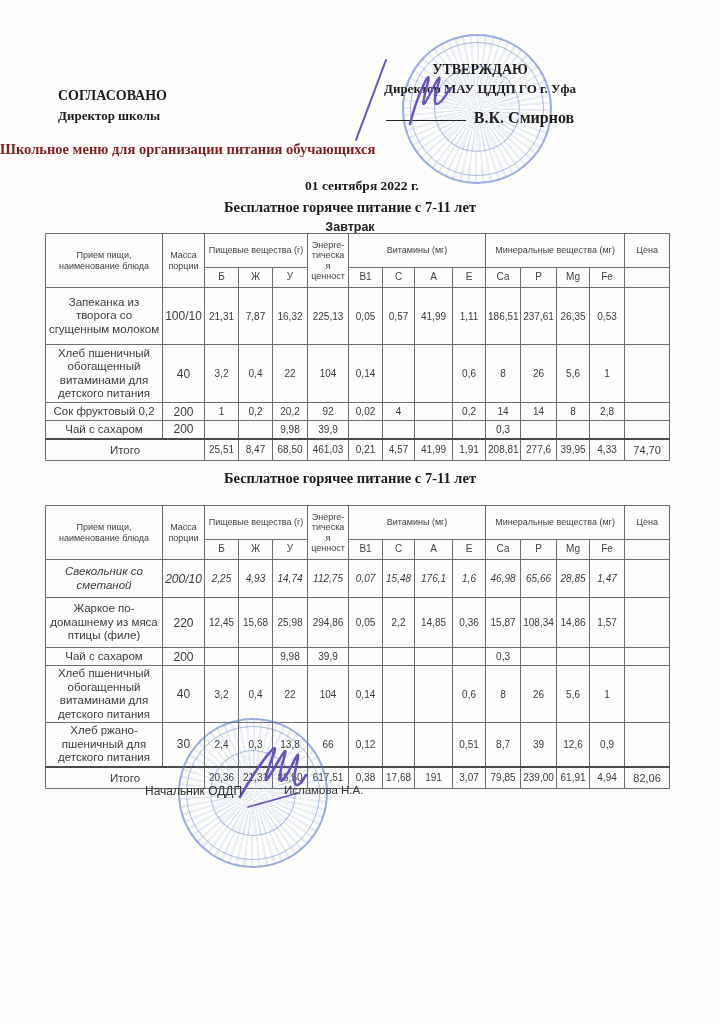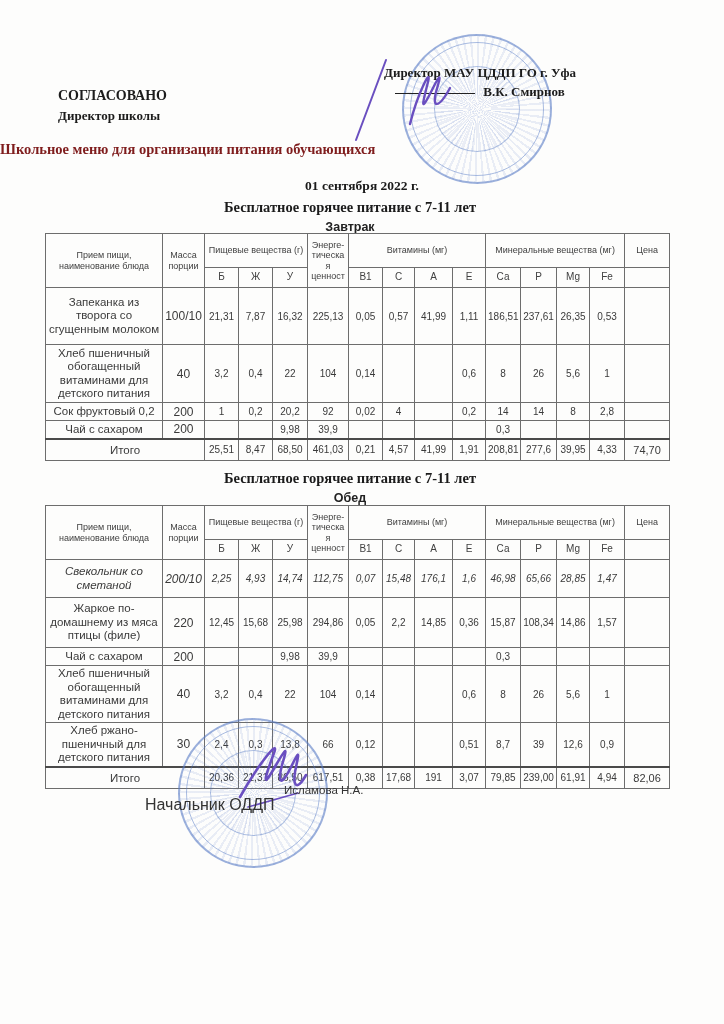--- a/index.html
+++ b/index.html
@@ -6,21 +6,21 @@
   .page{position:relative;width:724px;height:1024px;background:#fdfdfc;margin:0 auto;overflow:hidden;
         font-family:"Liberation Sans",sans-serif;color:#2e2e2e;}
   
   .serif{font-family:"Liberation Serif",serif;}
   .approve-left{position:absolute;left:58px;top:88px;text-align:left;}
   .approve-left .l1{font-size:14px;font-weight:bold;color:#1c1c1c;}
   .approve-left .l2{font-size:13px;font-weight:bold;color:#1c1c1c;margin-top:4px;}
   .approve-right{position:absolute;left:330px;top:62px;width:300px;text-align:center;}
   .approve-right .l1{font-size:14px;font-weight:bold;color:#1c1c1c;}
   .approve-right .l2{font-size:13px;font-weight:bold;color:#1c1c1c;margin-top:3px;}
-  .approve-right .l3{font-size:13px;font-weight:bold;color:#1c1c1c;margin-top:3px;text-align:center;}
+  .approve-right .l3{font-size:16px;font-weight:bold;color:#1c1c1c;margin-top:12px;text-align:center;}
   .sig-line{display:inline-block;width:80px;border-bottom:1.5px solid #222;vertical-align:baseline;
             transform:translateY(-2px);margin-right:8px;}
   .main-title{position:absolute;left:0;top:141px;width:710px;text-align:left;
               font-size:14.5px;font-weight:bold;color:#7f1d1d;}
   .date-line{position:absolute;left:0;top:178px;width:724px;text-align:center;
              font-size:13.5px;font-weight:bold;color:#1b1b1b;}
   .subtitle{position:absolute;left:0;width:700px;text-align:center;
             font-size:14.5px;font-weight:bold;color:#1b1b1b;}
   .meal-title{position:absolute;left:0;width:700px;text-align:center;
               font-size:12.5px;font-weight:bold;color:#222;font-family:"Liberation Sans",sans-serif;}
@@ -42,21 +42,21 @@
   #table-0 tbody.rows tr:nth-of-type(1){height:57px;margin-left:40px;}
   #table-0 tbody.rows tr:nth-of-type(2){height:58px;}
   #table-0 tbody.rows tr:nth-of-type(3){height:18px;margin-top:12px;}
   #table-0 tbody.rows tr:nth-of-type(4){height:18px;}
   #table-1 tbody.rows tr:nth-of-type(1){height:38px;font-style:italic;}
   #table-1 tbody.rows tr:nth-of-type(2){height:50px;}
   #table-1 tbody.rows tr:nth-of-type(3){height:18px;}
   #table-1 tbody.rows tr:nth-of-type(4){height:57px;}
   #table-1 tbody.rows tr:nth-of-type(5){height:42px;}
   
-  .footer-left{position:absolute;left:145px;top:784px;font-size:16px;color:#333;margin-top:12px;}
+  .footer-left{position:absolute;left:145px;top:784px;font-size:12px;color:#333;}
   .footer-right{position:absolute;left:284px;top:784px;font-size:11.5px;color:#333;}
   
   .stamp{position:absolute;border-radius:50%;border:2px solid rgba(86,122,196,0.65);
          background:repeating-conic-gradient(rgba(90,125,200,0.14) 0deg 2deg,transparent 2deg 6deg);
          opacity:0.9;}
   .stamp::before{content:"";position:absolute;inset:6px;border-radius:50%;
          border:1.5px solid rgba(86,122,196,0.55);}
   .stamp::after{content:"";position:absolute;inset:30px;border-radius:50%;
          border:1.5px solid rgba(86,122,196,0.5);
          background:repeating-conic-gradient(rgba(90,125,200,0.12) 0deg 3deg,transparent 3deg 8deg);}
@@ -70,20 +70,21 @@
 <div class="page">
 
   <div class="approve-left serif">
     <div class="l1">СОГЛАСОВАНО</div>
     <div class="l2">Директор школы</div>
   </div>
 
   <div class="stamp stamp-top"></div>
 
   <div class="approve-right serif">
+    <div class="l1">УТВЕРЖДАЮ</div>
     <div class="l2">Директор МАУ ЦДДП ГО г. Уфа</div>
     <div class="l3"><span class="sig-line"></span><span>В.К. Смирнов</span></div>
   </div>
 
   <svg class="sig" style="left:348px;top:52px;" width="150" height="95" viewBox="0 0 150 95">
     <path d="M8,88 L38,8" stroke="#6a4fc0" stroke-width="2" fill="none" stroke-linecap="round"></path>
     <path d="M62,72 C70,40 84,14 80,30 C76,46 70,66 84,38 C92,22 94,20 88,40 C84,55 90,58 102,36" stroke="#6a4fc0" stroke-width="2.4" fill="none" stroke-linecap="round"></path>
   </svg>
 
   <div class="main-title serif">Школьное меню для организации питания обучающихся</div>
@@ -223,21 +224,20 @@
         <td class="val">208,81</td>
         <td class="val">277,6</td>
         <td class="val">39,95</td>
         <td class="val">4,33</td>
         <td class="price-total">74,70</td>
       </tr>
     </tbody>
   </table>
 
   <div class="subtitle serif" style="top:470px;">Бесплатное горячее питание с 7-11 лет</div>
-  <div class="meal-title" style="top:491px;">Обед</div>
 
   <table class="menu" id="table-1" style="top:505px;">
     <colgroup>
       <col style="width:117px">
         <col style="width:42px">
         <col style="width:34px">
         <col style="width:34px">
       <col style="width:35px">
         <col style="width:41px">
         <col style="width:34px">

